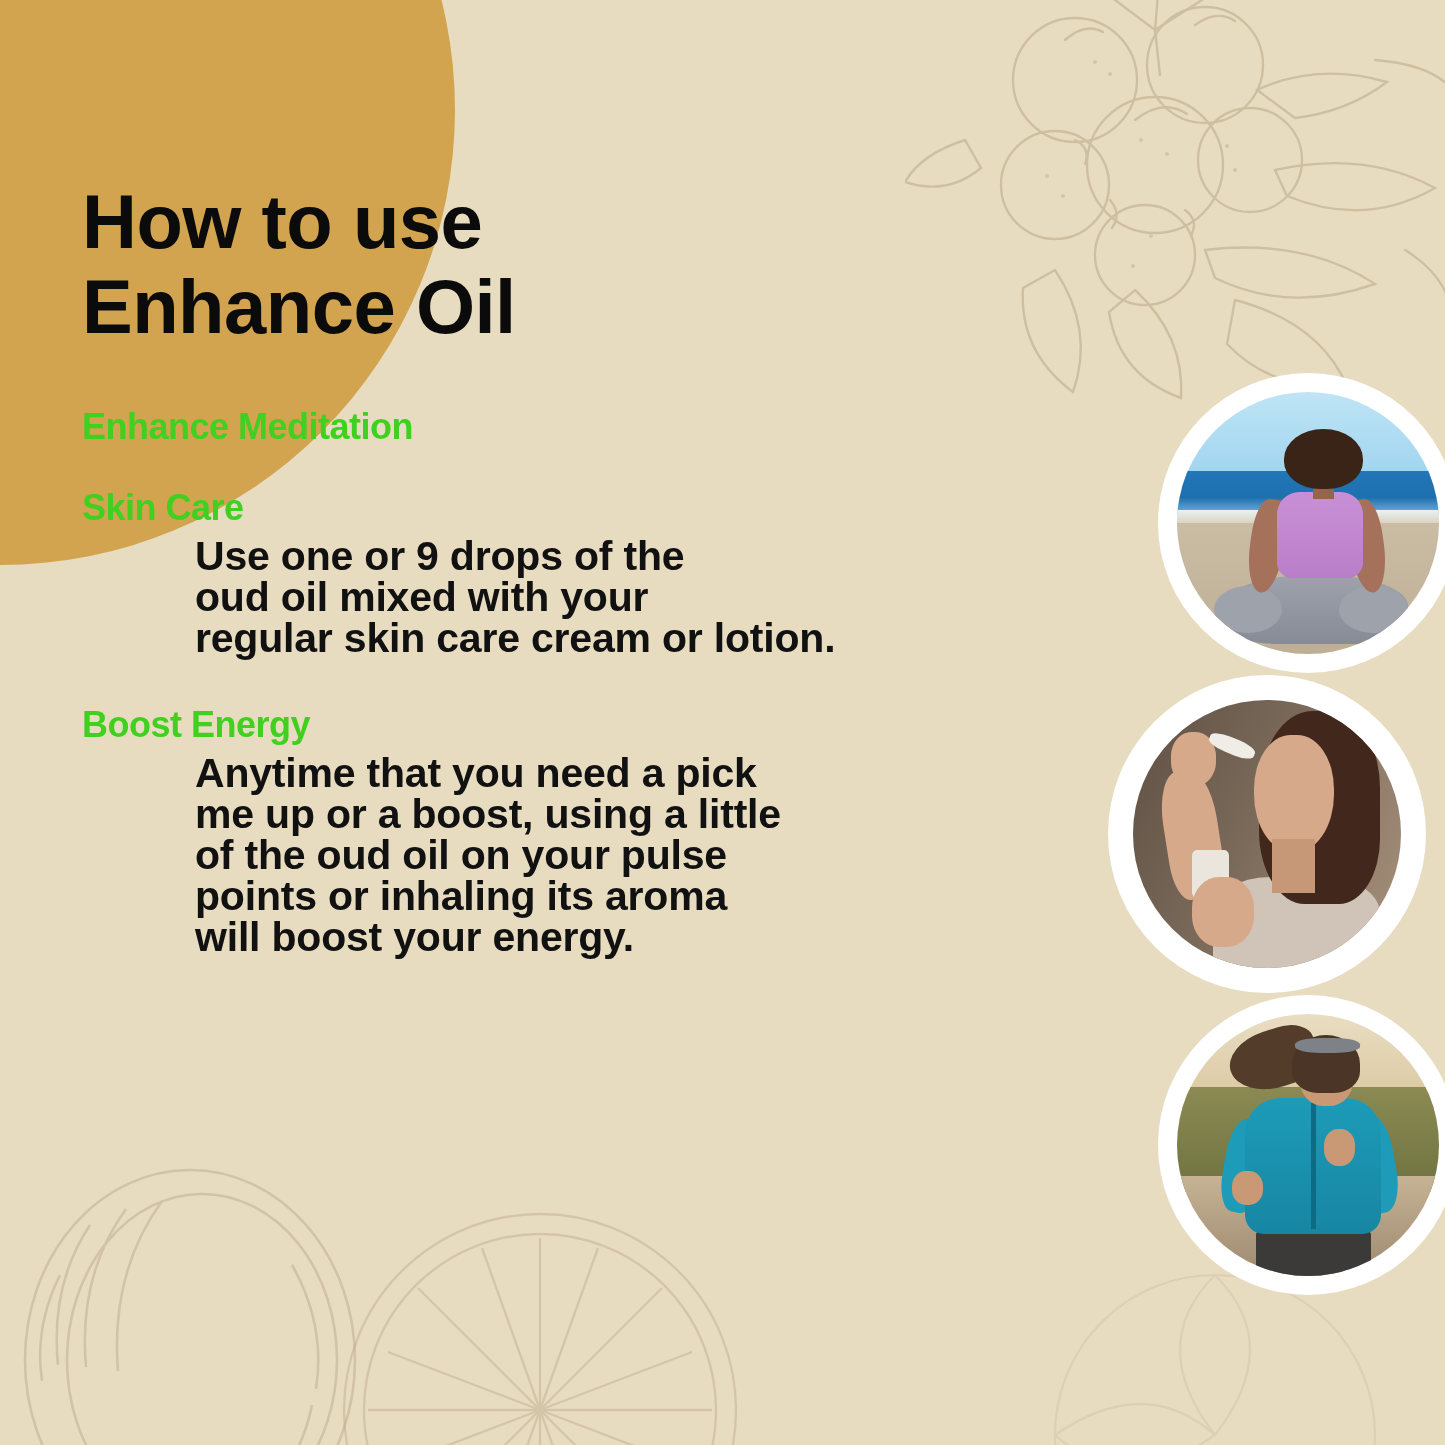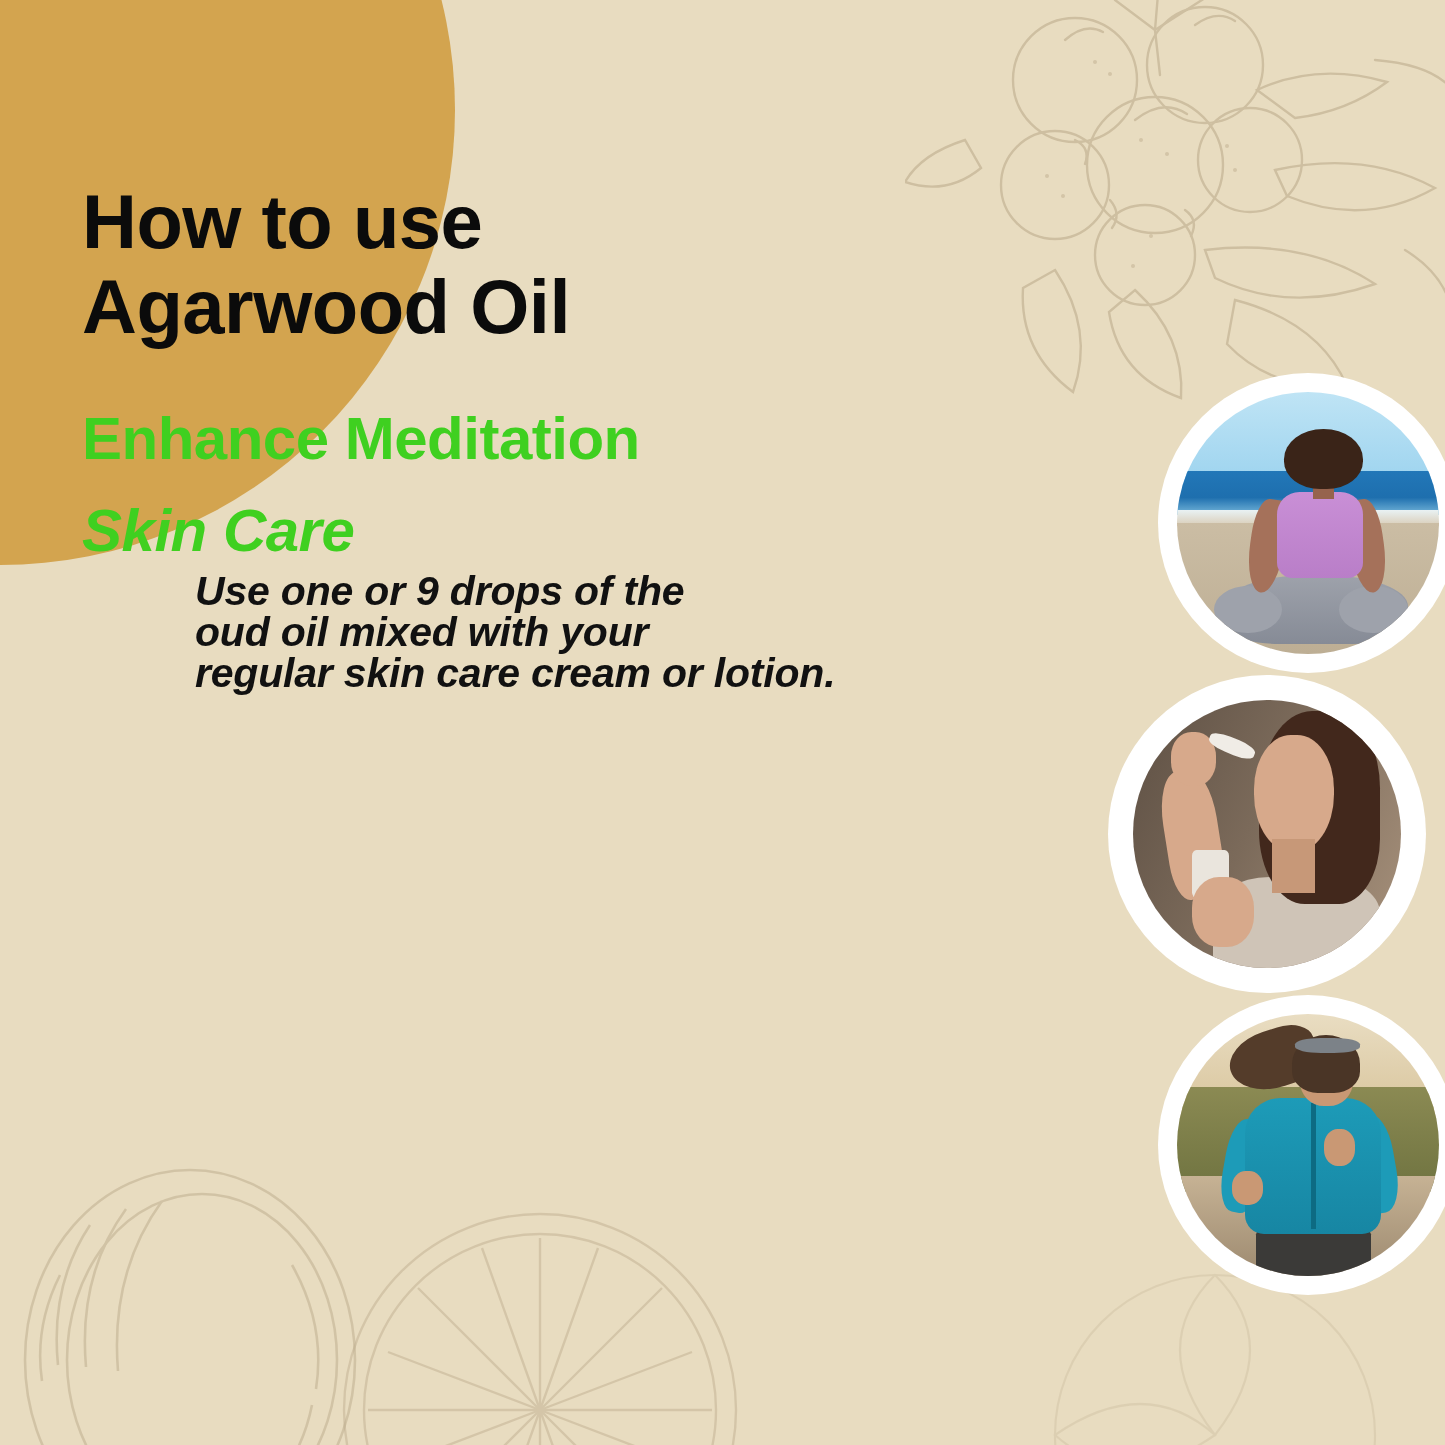--- a/index.html
+++ b/index.html
@@ -85,38 +85,38 @@
   
   #sections {
     position: absolute;
     left: 0;
     top: 405px;
     width: 1060px;
   }
   .section { position: relative; }
   .section-heading {
     color: #3FD020;
-    font-size: 60px;
+    font-size: 36px;
     font-weight: bold;
     line-height: 1.0;
     padding-left: 82px;
     margin-bottom: 10px;
     letter-spacing: -0.5px;
   }
   .section-body {
     color: #111111;
     font-size: 41px;
     line-height: 1.0;
     font-weight: bold;
     padding-left: 195px;
     white-space: pre-line;
     letter-spacing: -0.2px;
   }
   #section-meditation { margin-top: 4px; }
-  #section-skincare   { margin-top: 32px; font-style: italic; }
+  #section-skincare   { margin-top: 45px; }
   #section-energy     { margin-top: 48px; }
 
   
   .photo-circle {
     position: absolute;
     border-radius: 50%;
     background: #ffffff;
     box-shadow: 0 0 0 0 #fff;
     overflow: hidden;
     display: flex;
@@ -306,35 +306,43 @@
         <circle cx="190" cy="190" r="160"></circle>
         <path d="M190 30 q70 70 0 160 q-70 -90 0 -160 z"></path>
         <path d="M30 190 q90 -62 160 0 q-90 62 -160 0 z"></path>
       </g>
     </svg>
   </div>
 
   <div id="gold-disc"></div>
 
   <h1 id="title">How to use
-Agarwood Oil</h1>
+Enhance Oil</h1>
 
   <div id="sections">
 
     <div class="section" id="section-meditation">
       <div class="section-heading">Enhance Meditation</div>
     </div>
 
     <div class="section" id="section-skincare">
       <div class="section-heading">Skin Care</div>
       <div class="section-body">Use one or 9 drops of the
 oud oil mixed with your
 regular skin care cream or lotion.</div>
     </div>
 
+    <div class="section" id="section-energy">
+      <div class="section-heading">Boost Energy</div>
+      <div class="section-body">Anytime that you need a pick
+me up or a boost, using a little
+of the oud oil on your pulse
+points or inhaling its aroma
+will boost your energy.</div>
+    </div>
 
   </div>
 
   <div class="photo-circle" id="photo-meditation">
     <div class="photo-inner">
       <div class="scene">
         <div class="sky1"></div>
           <div class="sea1"></div>
         <div class="foam1"></div>
           <div class="sand1"></div>

